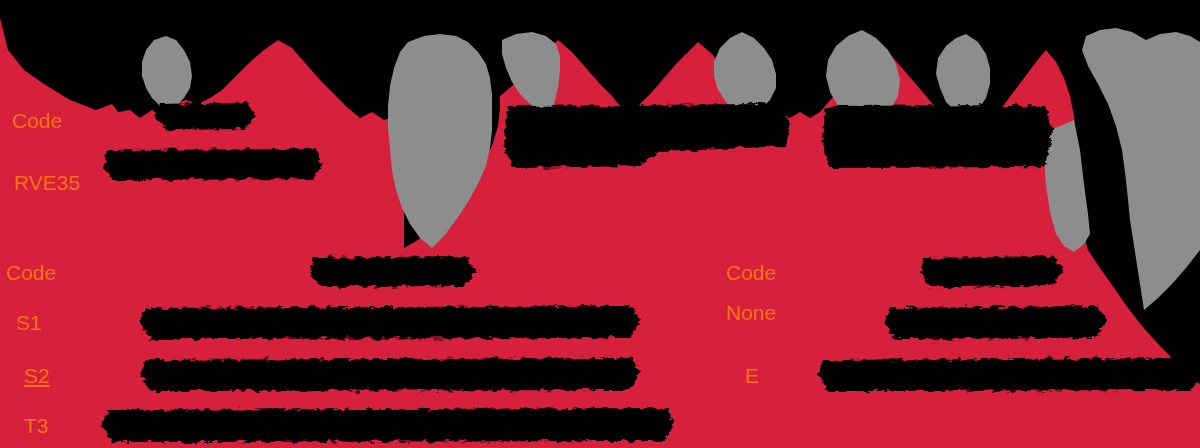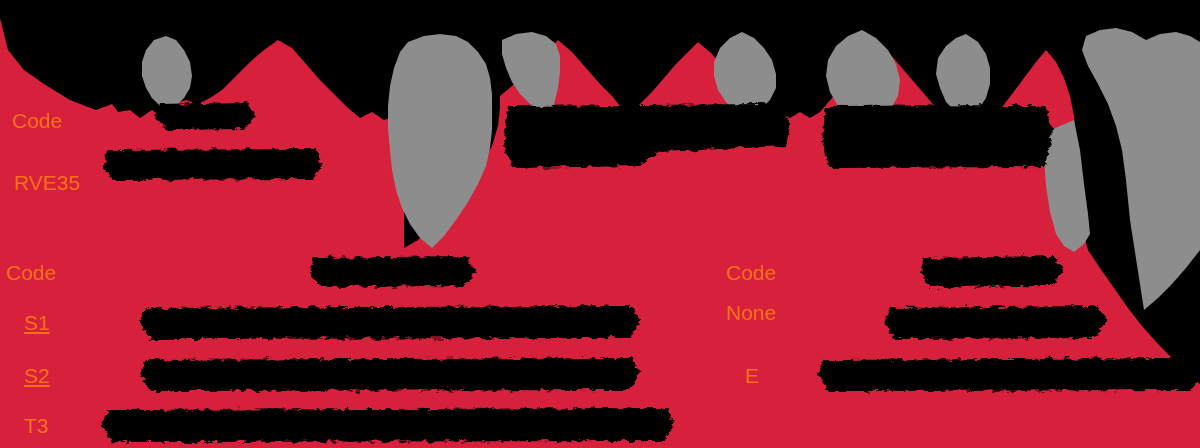--- a/index.html
+++ b/index.html
@@ -121,21 +121,21 @@
       <path d="M 924,258 L 1054,256 L 1064,271 L 1052,286 L 930,287 L 920,272 Z"></path>
       <path d="M 890,308 L 1098,306 L 1106,321 L 1096,338 L 894,339 L 884,322 Z"></path>
       <path d="M 824,360 L 1194,358 L 1200,373 L 1192,390 L 828,391 L 818,374 Z"></path>
     </g>
   </svg>
 
   <div class="label" style="left:12px;top:110px;">Code</div>
   <div class="label" style="left:6px;top:172px;margin-left:8px;">RVE35</div>
 
   <div class="label" style="left:6px;top:262px;">Code</div>
-  <div class="label" style="left:24px;top:312px;text-decoration:underline;">S1</div>
+  <div class="label" style="left:16px;top:312px;">S1</div>
   <div class="label" style="left:24px;top:365px;text-decoration:underline;">S2</div>
   <div class="label" style="left:24px;top:415px;">T3</div>
 
   <div class="label" style="left:726px;top:262px;">Code</div>
   <div class="label" style="left:726px;top:302px;">None</div>
   <div class="label" style="left:745px;top:365px;">E</div>
 
 </div>
 
 </body></html>

